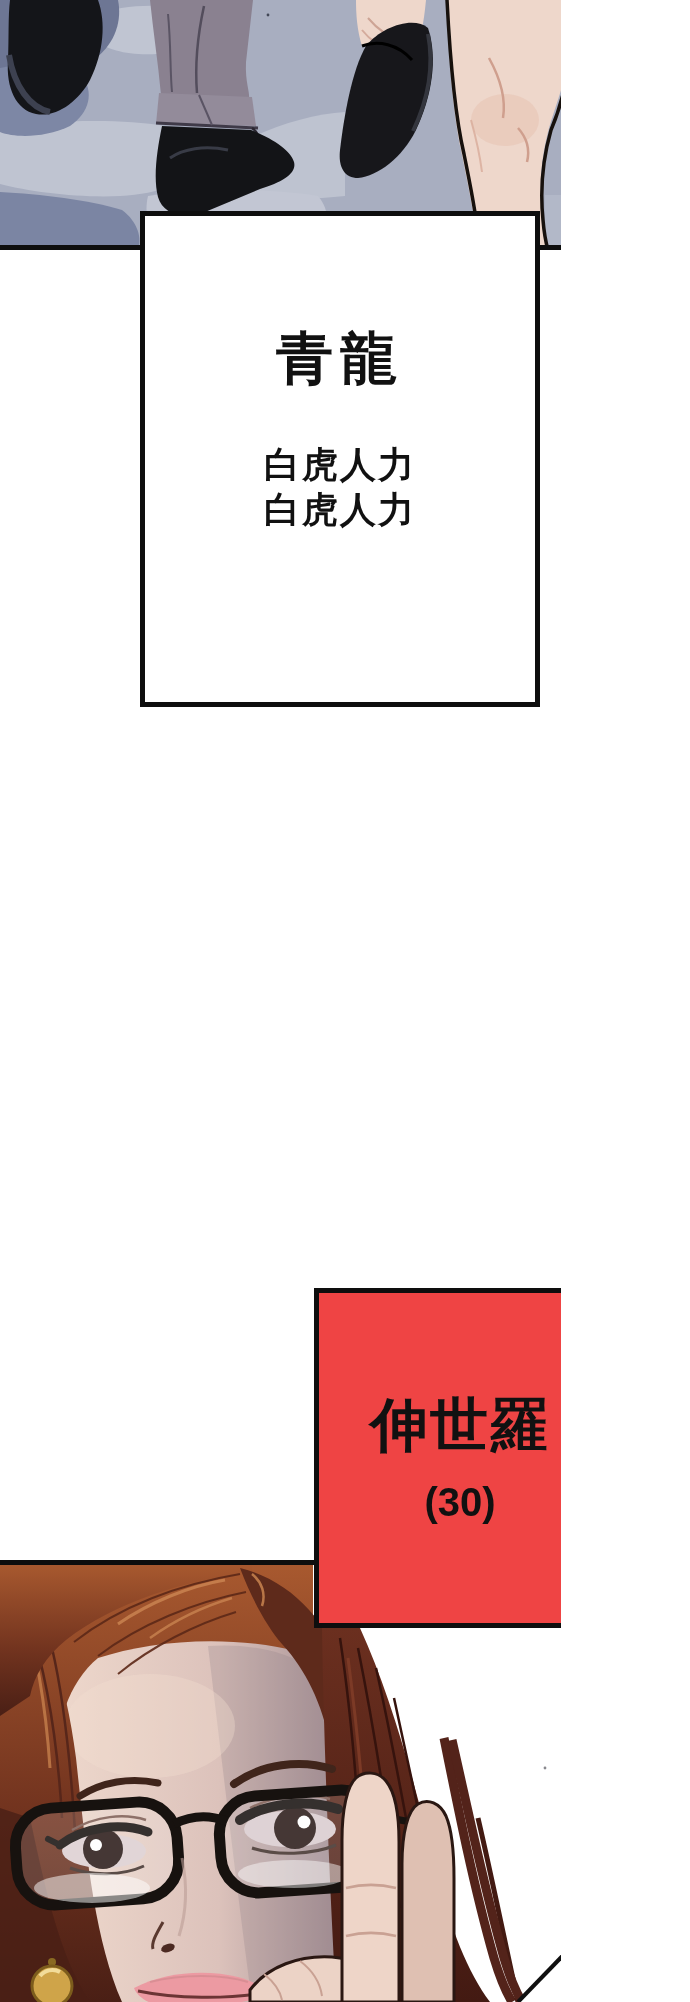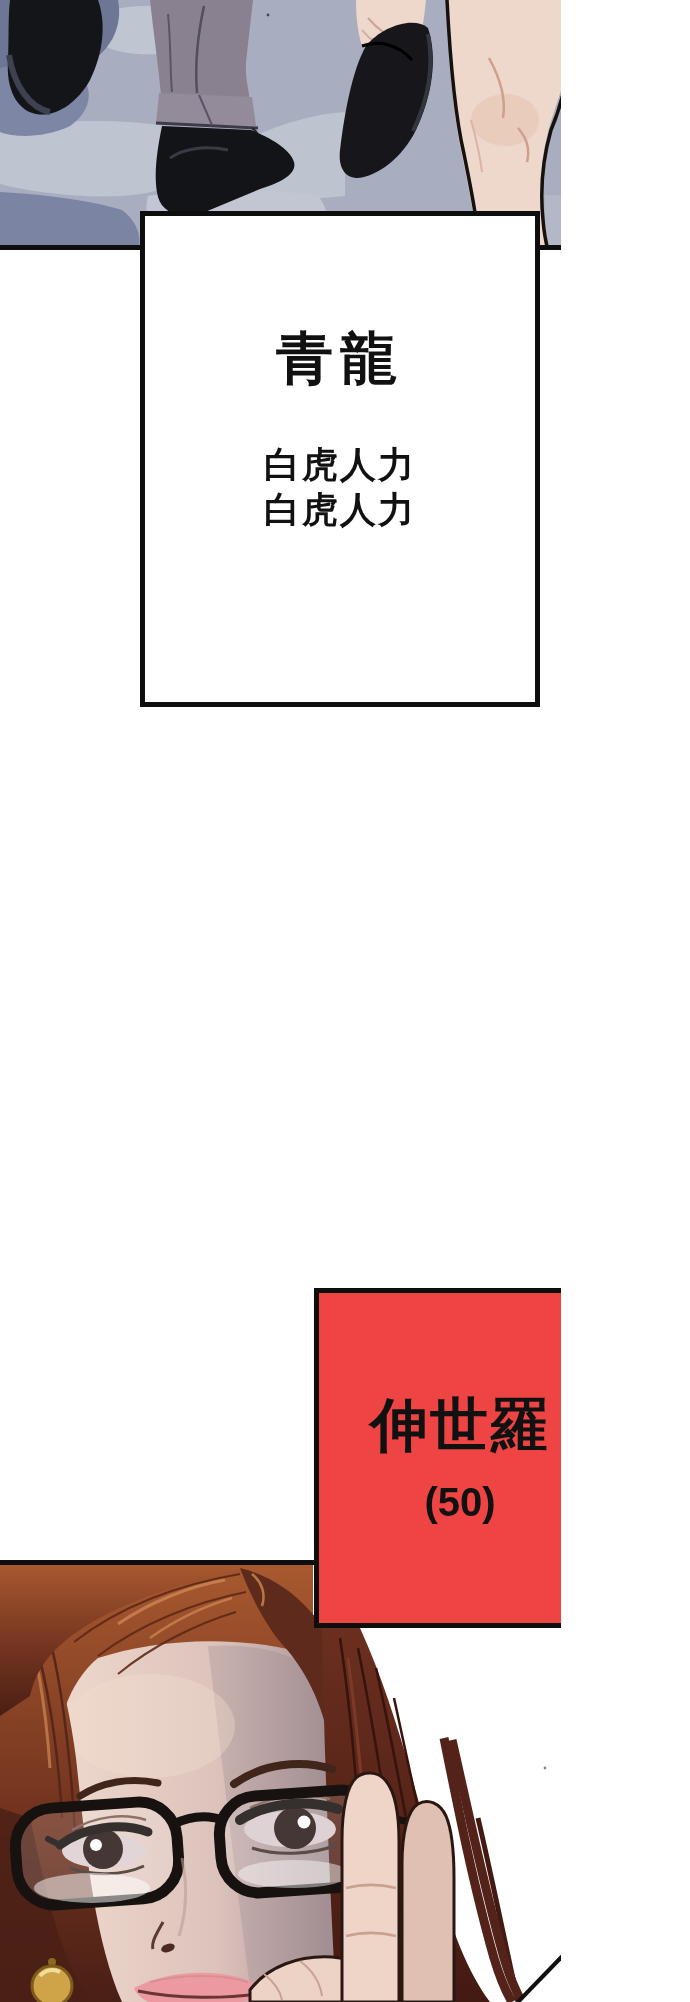--- a/index.html
+++ b/index.html
@@ -245,16 +245,16 @@
       <div>青龍</div>
     </div>
     <div class="sign-subtitle">
       <div>白虎人力</div>
       <div>白虎人力</div>
     </div>
   </div>
 
   <div class="name-box">
     <div class="name-title">伸世羅</div>
-    <div class="name-age">(50)</div>
+    <div class="name-age">(30)</div>
   </div>
 
 </div>
 
 </body></html>

